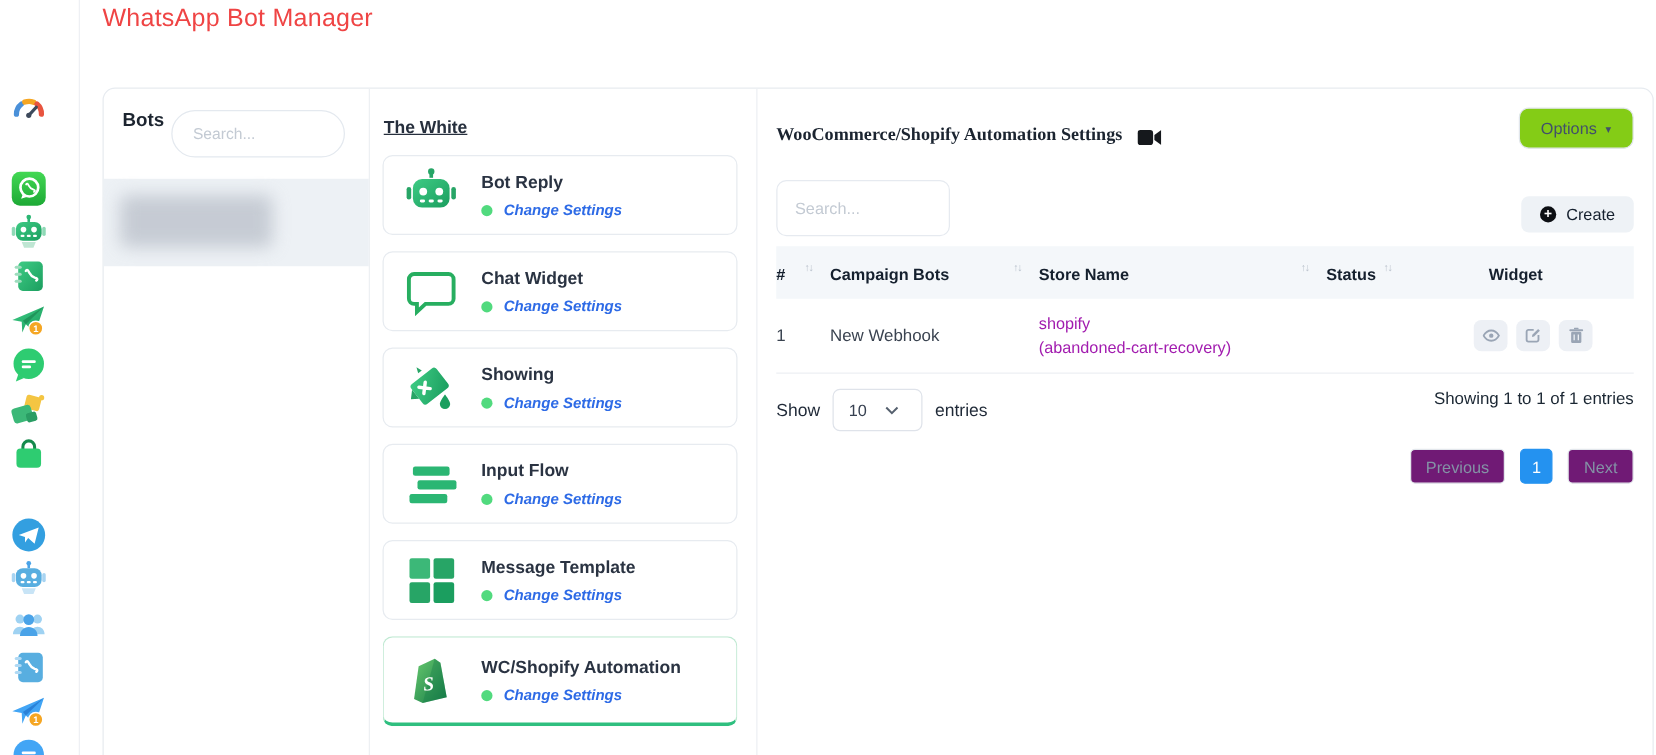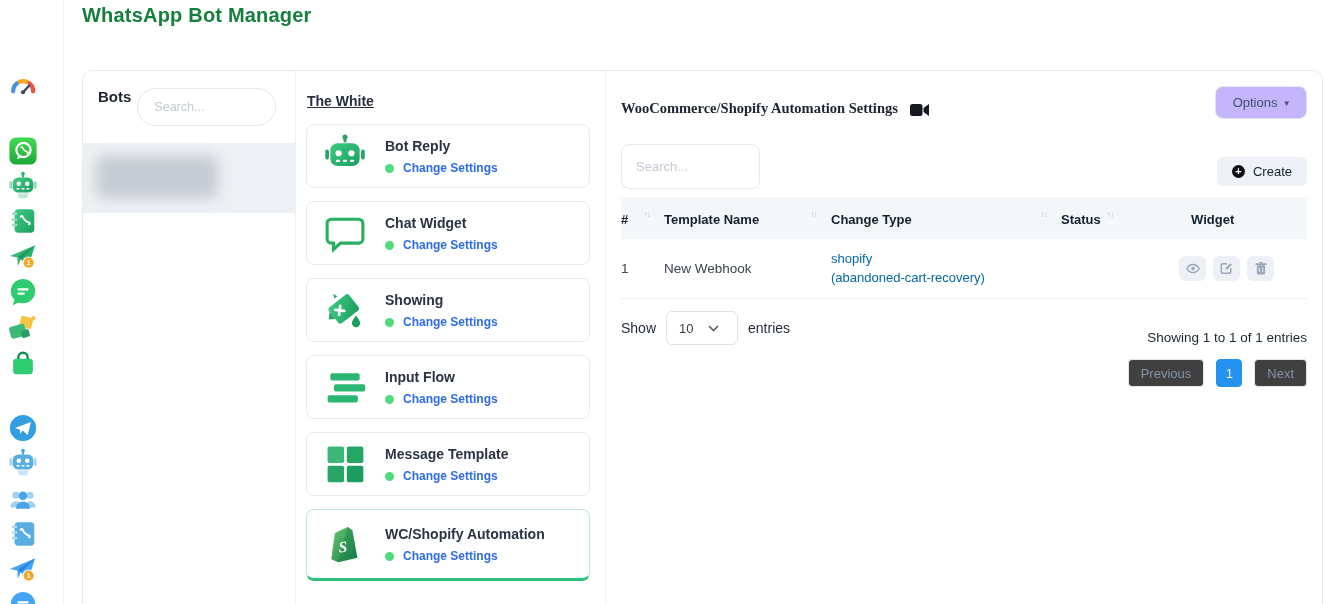--- a/index.html
+++ b/index.html
@@ -7,21 +7,21 @@
     font-family:"Liberation Sans", sans-serif; color:#1f2937; }
 
   
   .rail { position:absolute; left:0; top:0; width:64px; height:604px; background:#fff;
     border-right:1px solid #eef0f4; z-index:5; }
   .rail-icon { position:absolute; left:8px; width:30px; height:30px; display:block; }
   .rail-icon svg { width:100%; height:100%; display:block; }
 
   
   .page-header { position:absolute; left:82px; top:4px; }
-  .page-title { font-size:20px; font-weight:bold; color:#15803d; letter-spacing:.2px; }
+  .page-title { font-size:20px; font-weight:normal; color:#ef4444; letter-spacing:.2px; }
   .page-subtitle { font-size:12px; color:#8a95a1; margin-top:7px; }
 
   
   .card { position:absolute; left:82px; top:70px; width:1241px; height:560px;
     background:#fff; border:1px solid #e7ebf0; border-radius:10px 10px 0 0; display:flex; }
 
   
   .bots-panel { width:213px; border-right:1px solid #edf0f3; flex:none; }
   .bots-head { display:flex; align-items:flex-start; gap:6px; padding:17px 14px 17px 15px; }
   .bots-label { font-size:15px; font-weight:bold; color:#1d2530; }
@@ -36,31 +36,31 @@
   
   .menu-panel { width:310px; border-right:1px solid #edf0f3; flex:none; padding:22px 15px 0 10px; }
   .menu-heading { font-size:14px; font-weight:bold; color:#262f3d; margin-left:1px;text-decoration:underline; }
   .menu-cards { margin-top:15px; }
   .menu-card { height:64px; border:1px solid #e7ebf0; border-radius:8px; background:#fff;
     display:flex; align-items:center; padding:0 12px 0 16px; margin-bottom:13px; cursor:pointer; }
   .menu-card.active { height:72px; border:1px solid #bfe9d2; border-bottom:3px solid #2fbf7f; }
   .mc-icon { width:44px; height:44px; flex:none; margin-right:18px; }
   .mc-icon svg { width:100%; height:100%; display:block; }
   .mc-text .mc-title { font-size:14px; font-weight:bold; color:#2a3342; }
-  .mc-settings { display:flex; align-items:center; gap:9px; margin-top:6px; }
+  .mc-settings { display:flex; align-items:center; gap:9px; margin-top:6px;font-style:italic; }
   .mc-dot { width:9px; height:9px; border-radius:50%; background:#51da7e; }
   .mc-link { font-size:12px; font-weight:bold; color:#2e6be6; text-decoration:none; }
 
   
   .main-panel { flex:1; padding:15px 15px 0 15px; position:relative; }
   .mp-header { display:flex; align-items:flex-start; justify-content:space-between; }
   .mp-title-wrap { display:flex; align-items:flex-end; gap:12px; margin-top:14px;font-family:Liberation Serif, serif; }
   .mp-title { font-size:14.5px; font-weight:bold; color:#1b2430; }
   .video-icon svg { display:block; }
-  .options-btn { border:1px solid #e1e6ec; background:#c4b5fd; border-radius:8px;
+  .options-btn { border:1px solid #e1e6ec; background:#84cc16; border-radius:8px;
     padding:8px 17px; font-size:13px; color:#42506b; cursor:pointer; display:flex;
     align-items:center; gap:7px; font-family:"Liberation Sans",sans-serif; }
   .options-caret { font-size:9px; color:#42506b; }
 
   .toolbar { display:flex; align-items:center; justify-content:space-between; margin-top:25px; }
   .mp-search { width:139px; height:45px; border:1px solid #e6eaf0; border-radius:8px;
     padding:0 14px; font-size:13px; color:#374151; outline:none;
     font-family:"Liberation Sans",sans-serif; }
   .mp-search::placeholder { color:#c3cad3; }
   .create-btn { background:#eef2f6; border:none; border-radius:6px; height:29px;
@@ -71,42 +71,42 @@
 
   
   .tbl { margin-top:8px; }
   .tbl-row { display:grid; grid-template-columns:43px 167px 230px 112px 1fr; align-items:center; }
   .tbl-head { background:#f4f7fa; height:42px; }
   .th { font-size:13px; font-weight:bold; color:#15202e; display:flex; align-items:flex-end; gap:6px; padding-top:2px; }
   .th .sort { font-size:8.5px; color:#bcc4ce; letter-spacing:-1px; align-self:flex-start; margin-top:-3px; }
   .th.grow-sort .sort { margin-left:auto; margin-right:14px; }
   .th-actions { padding-left:18px; }
   .tbl-body-row { height:60px; border-bottom:1px solid #edf0f3; font-size:13.5px; color:#3a4350; }
-  .store-cell { line-height:1.45; font-size:13px; color:#0369a1; }
+  .store-cell { line-height:1.45; font-size:13px; color:#a21caf; }
 
   .toggle { width:38px; height:20px; border-radius:10px; background:#47d78a; position:relative;
     cursor:pointer; margin-left:12px; }
   .toggle-knob { position:absolute; right:2px; top:2px; width:16px; height:16px;
     border-radius:50%; background:#fff; }
 
   .actions-cell { display:flex; gap:7px; padding-left:6px; }
   .act-btn { width:27px; height:25px; background:#edf0f5; border:none; border-radius:6px;
     display:flex; align-items:center; justify-content:center; cursor:pointer; }
   .act-btn svg { display:block; }
 
   
-  .tbl-footer { display:flex; align-items:flex-end; justify-content:space-between; margin-top:12px; }
+  .tbl-footer { display:flex; align-items:flex-start; justify-content:space-between; margin-top:12px; }
   .show-wrap { display:flex; align-items:center; gap:10px; font-size:14px; color:#1f2937; }
   .select-box { width:72px; height:34px; border:1px solid #dfe3ea; border-radius:6px;
     display:flex; align-items:center; padding:0 10px 0 12px; gap:14px; font-size:13px;
     color:#374151; cursor:pointer; background:#fff; }
   .select-caret svg { display:block; }
   .summary { font-size:13.5px; color:#1b2733; }
   .pagination { display:flex; justify-content:flex-end; gap:12px; margin-top:14px; }
-  .page-btn { height:28px; border:1px solid #e3e7ec; background:#404040; border-radius:4px;
+  .page-btn { height:28px; border:1px solid #e3e7ec; background:#701a75; border-radius:4px;
     padding:0 12px; font-size:13px; color:#8492a6; cursor:pointer;
     font-family:"Liberation Sans",sans-serif; }
   .page-btn.active { background:#2492f0; border-color:#2492f0; color:#fff; width:26px; padding:0; }
 </style>
 </head>
 <body>
 
 <div class="rail">
   <svg width="0" height="0" style="position:absolute">
     <defs>
@@ -413,25 +413,25 @@
       </button>
     </div>
 
     <div class="tbl">
       <div class="tbl-row tbl-head">
         <span class="th grow-sort">
           <span>#</span>
           <span class="sort">↑↓</span>
         </span>
         <span class="th grow-sort">
-          <span>Template Name</span>
+          <span>Campaign Bots</span>
           <span class="sort">↑↓</span>
         </span>
         <span class="th grow-sort">
-          <span>Change Type</span>
+          <span>Store Name</span>
           <span class="sort">↑↓</span>
         </span>
         <span class="th">
           <span>Status</span>
           <span class="sort">↑↓</span>
         </span>
         <span class="th th-actions">
           <span>Widget</span>
         </span>
       </div>

